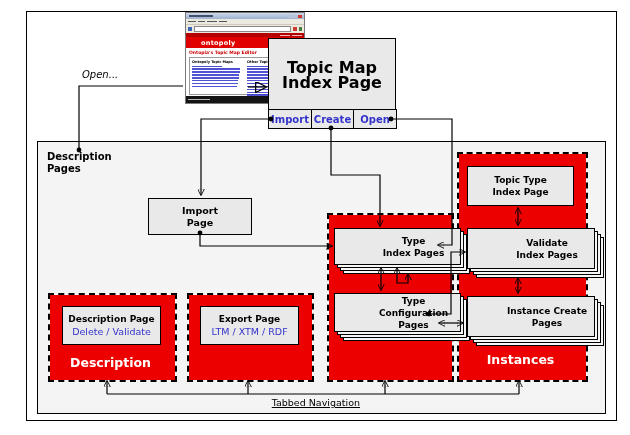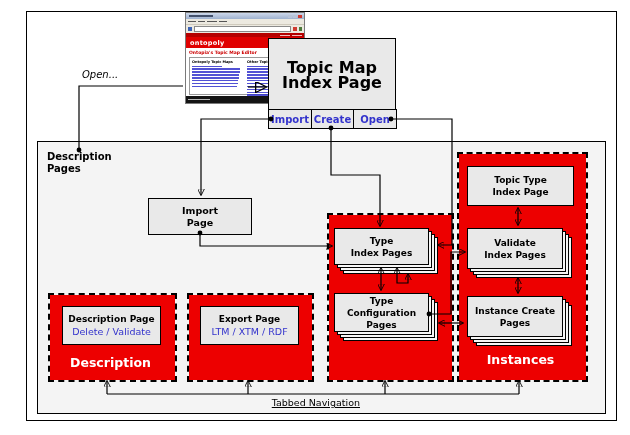--- a/index.html
+++ b/index.html
@@ -13,21 +13,21 @@
   .appbox{position:absolute;left:37px;top:141px;width:567px;height:271px;
           background:var(--app-fill);border:1px solid #000;}
   .applabel{position:absolute;left:47px;top:151px;font-size:10px;font-weight:bold;line-height:12px;}
 
   
   .gbox{position:absolute;background:var(--box-fill);border:1.5px solid #000;
         display:flex;flex-direction:column;align-items:center;justify-content:center;
         text-align:center;z-index:3;}
   .stack{box-shadow:3px 3px 0 -1px #f6f6f6,3px 3px 0 0 #000,
                     6px 6px 0 -1px #f6f6f6,6px 6px 0 0 #000,
-                    9px 9px 0 -1px #f6f6f6,9px 9px 0 0 #000;}
+                    9px 9px 0 -1px #f6f6f6,9px 9px 0 0 #000;padding-left:32px;}
   .t9{font-size:9px;font-weight:bold;line-height:12px;}
   .sub{color:var(--link-blue);font-weight:normal;font-size:9.5px;line-height:13px;}
 
   
   .tmbox{left:268px;top:38px;width:126px;height:71px;font-size:16px;font-weight:bold;line-height:15px;}
   .btnrow{position:absolute;left:268px;top:109px;width:129px;height:20px;display:flex;z-index:3;}
   .btn{flex:1;border:1.5px solid #000;background:var(--box-fill);color:var(--link-blue);
        font-weight:bold;font-size:10px;display:flex;align-items:center;justify-content:center;}
   .btn + .btn{margin-left:-1.5px;}
 
@@ -53,21 +53,21 @@
   .tt-menu{height:5px;background:#ece9e0;display:flex;align-items:center;gap:2px;padding:0 2px;}
   .tt-menu .m{height:1.5px;background:#555;}
   .tt-tool{height:8px;background:#ece9e0;display:flex;align-items:center;gap:2px;padding:0 2px;
            border-top:0.5px solid #cfcabd;}
   .tt-field{flex:1;height:4px;background:#fff;border:0.5px solid #8a8a8a;}
   .sq{width:4px;height:4px;}
   .tt-stripe{height:4px;background:#b50000;display:flex;align-items:center;justify-content:flex-end;
              gap:2px;padding:0 2px;}
   .tt-stripe .w{width:10px;height:1px;background:#f2bcbc;}
   .tt-banner{height:11px;background:var(--banner-red);display:flex;align-items:center;}
-  .tt-logo{color:#fff;font-size:6.5px;font-weight:bold;letter-spacing:.3px;padding-left:4px;}
+  .tt-logo{color:#fff;font-size:6.5px;font-weight:bold;letter-spacing:.3px;padding-left:15px;}
   .tt-body{flex:1;background:#fff;padding:2px 3px;overflow:hidden;}
   .tt-head{color:#cc0000;font-size:4.5px;font-weight:bold;margin-bottom:2px;white-space:nowrap;}
   .tt-cols{display:flex;gap:4px;border:0.5px solid #999;padding:2px;height:38px;box-sizing:border-box;}
   .tt-col{flex:1;}
   .tt-colhead{font-size:3.5px;font-weight:bold;white-space:nowrap;margin-bottom:1.5px;}
   .linkbar{height:1.5px;background:var(--link-blue);margin-bottom:1.4px;opacity:.85;}
   .tt-foot{height:7px;background:#141414;display:flex;align-items:center;justify-content:space-between;
            padding:0 2px;}
   .tt-foot .f{width:22px;height:1.5px;background:#b9b9b9;}
 

